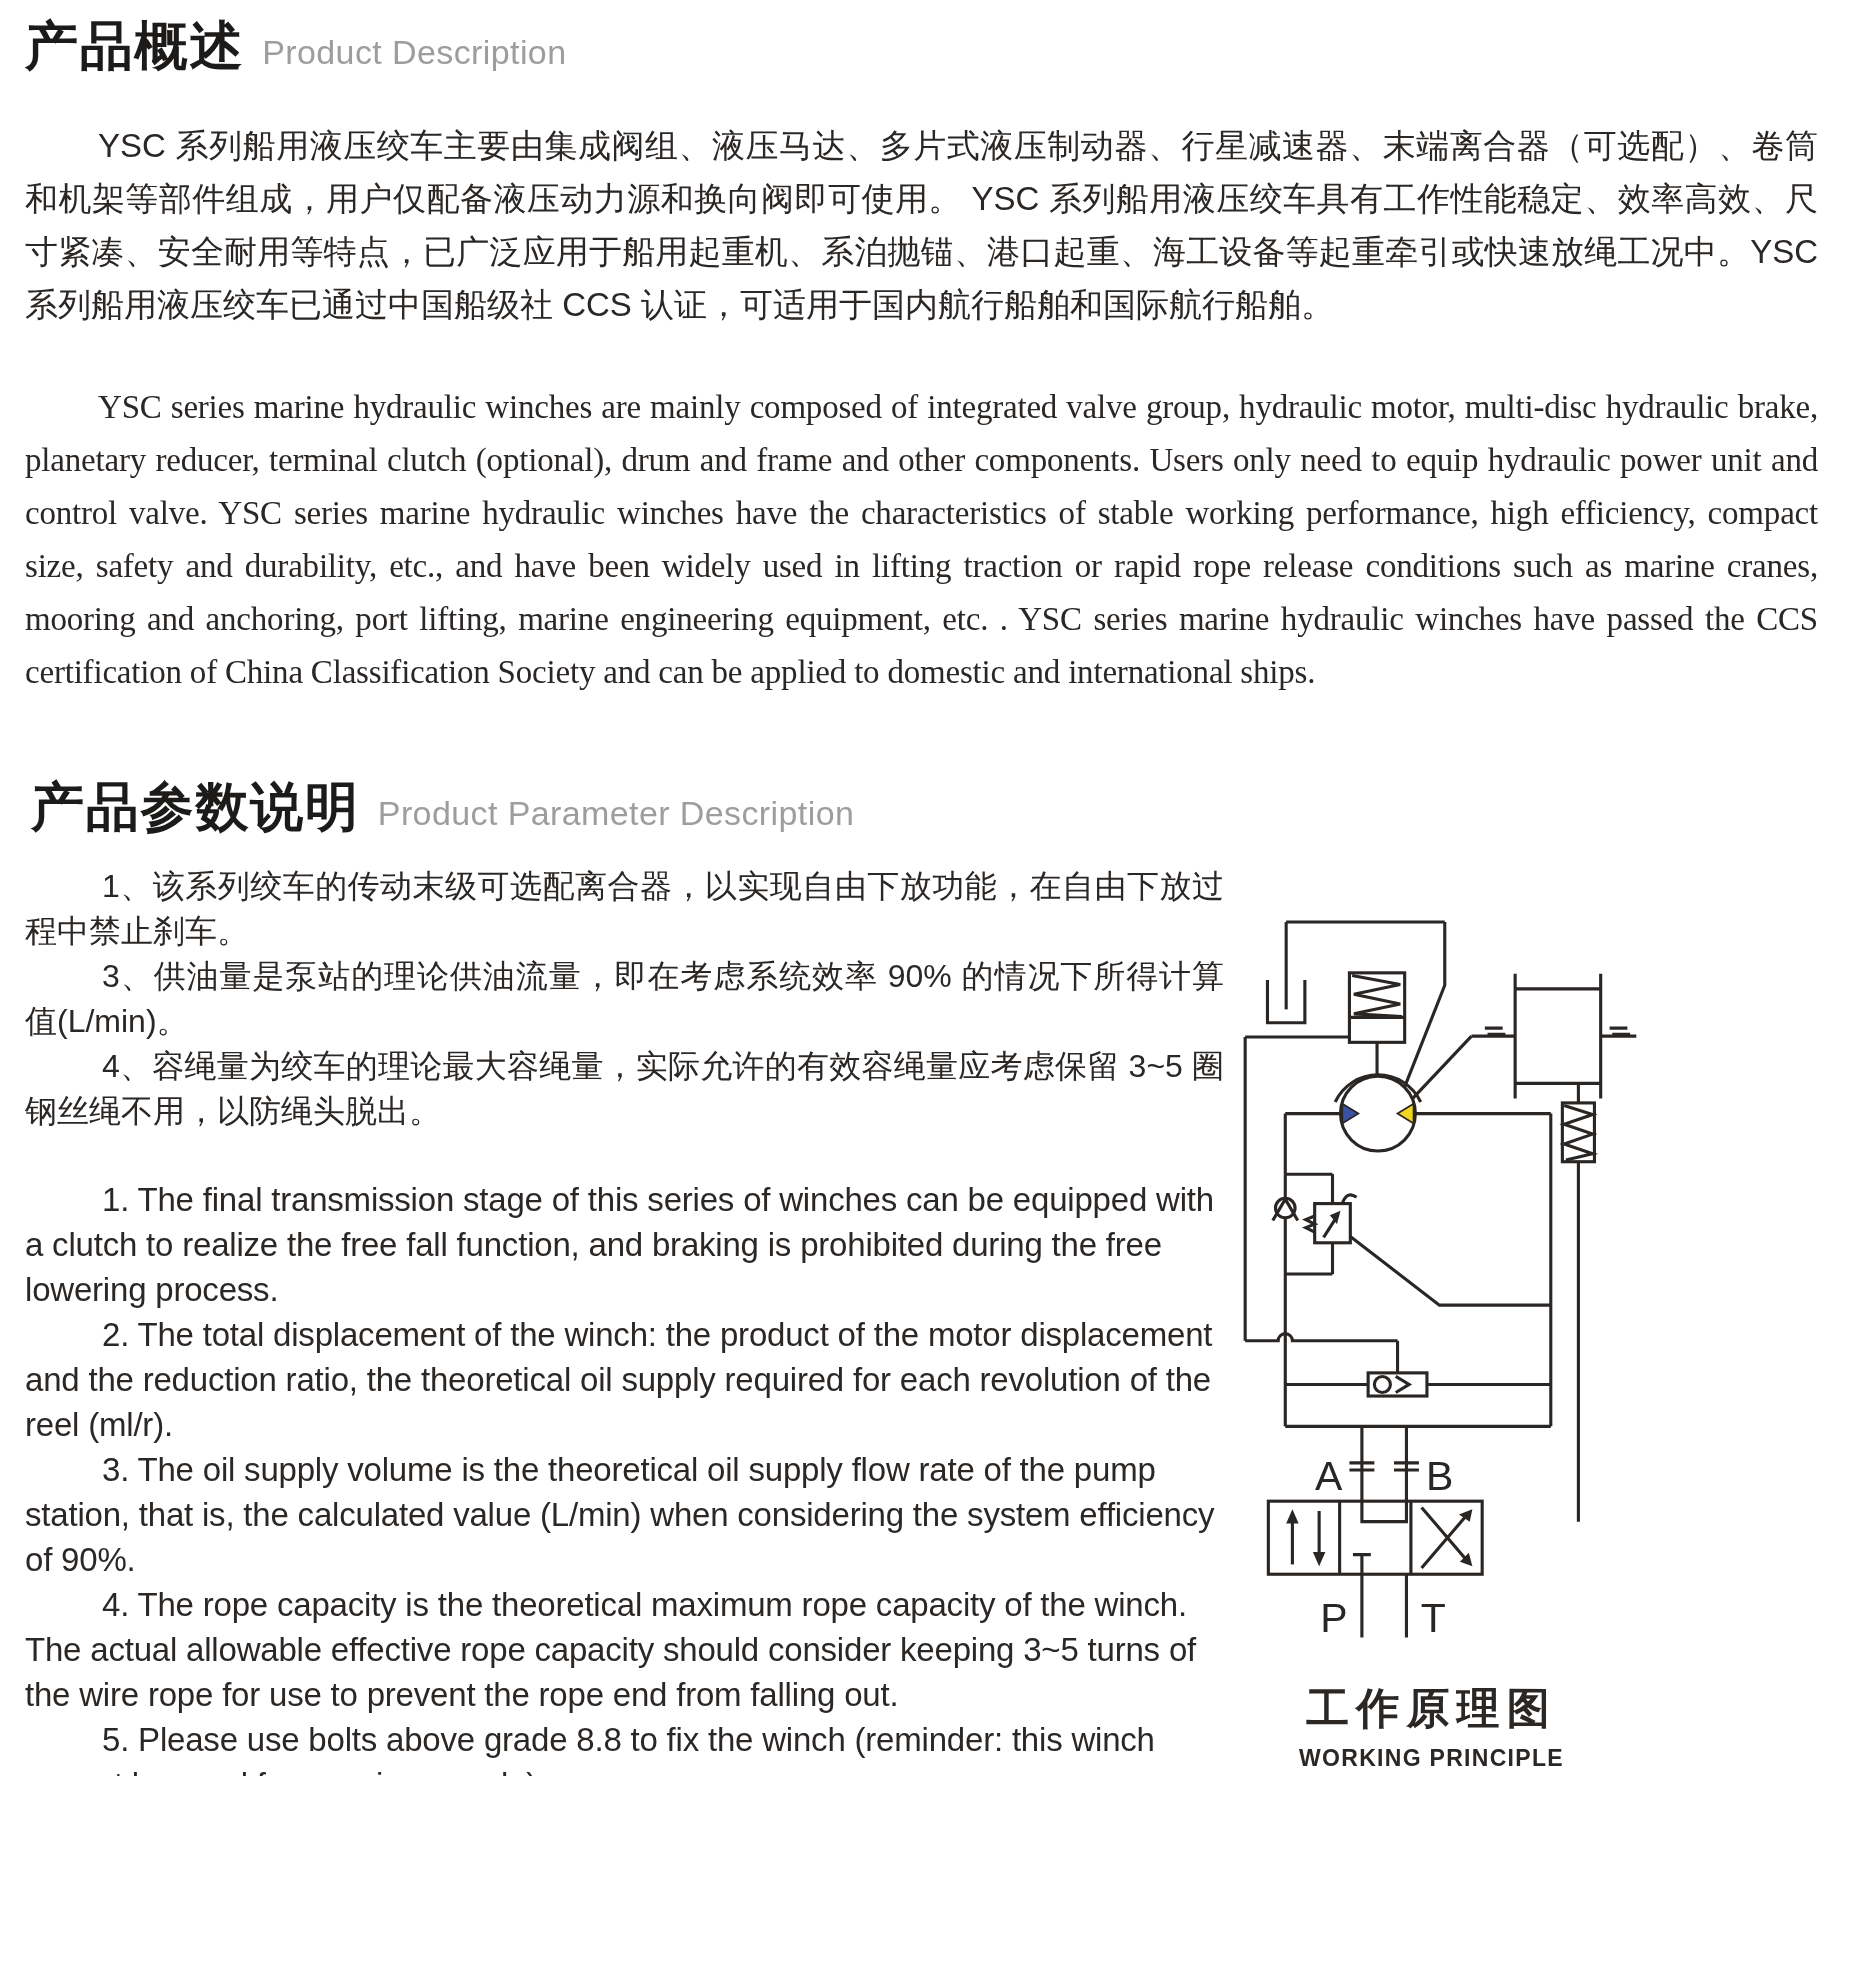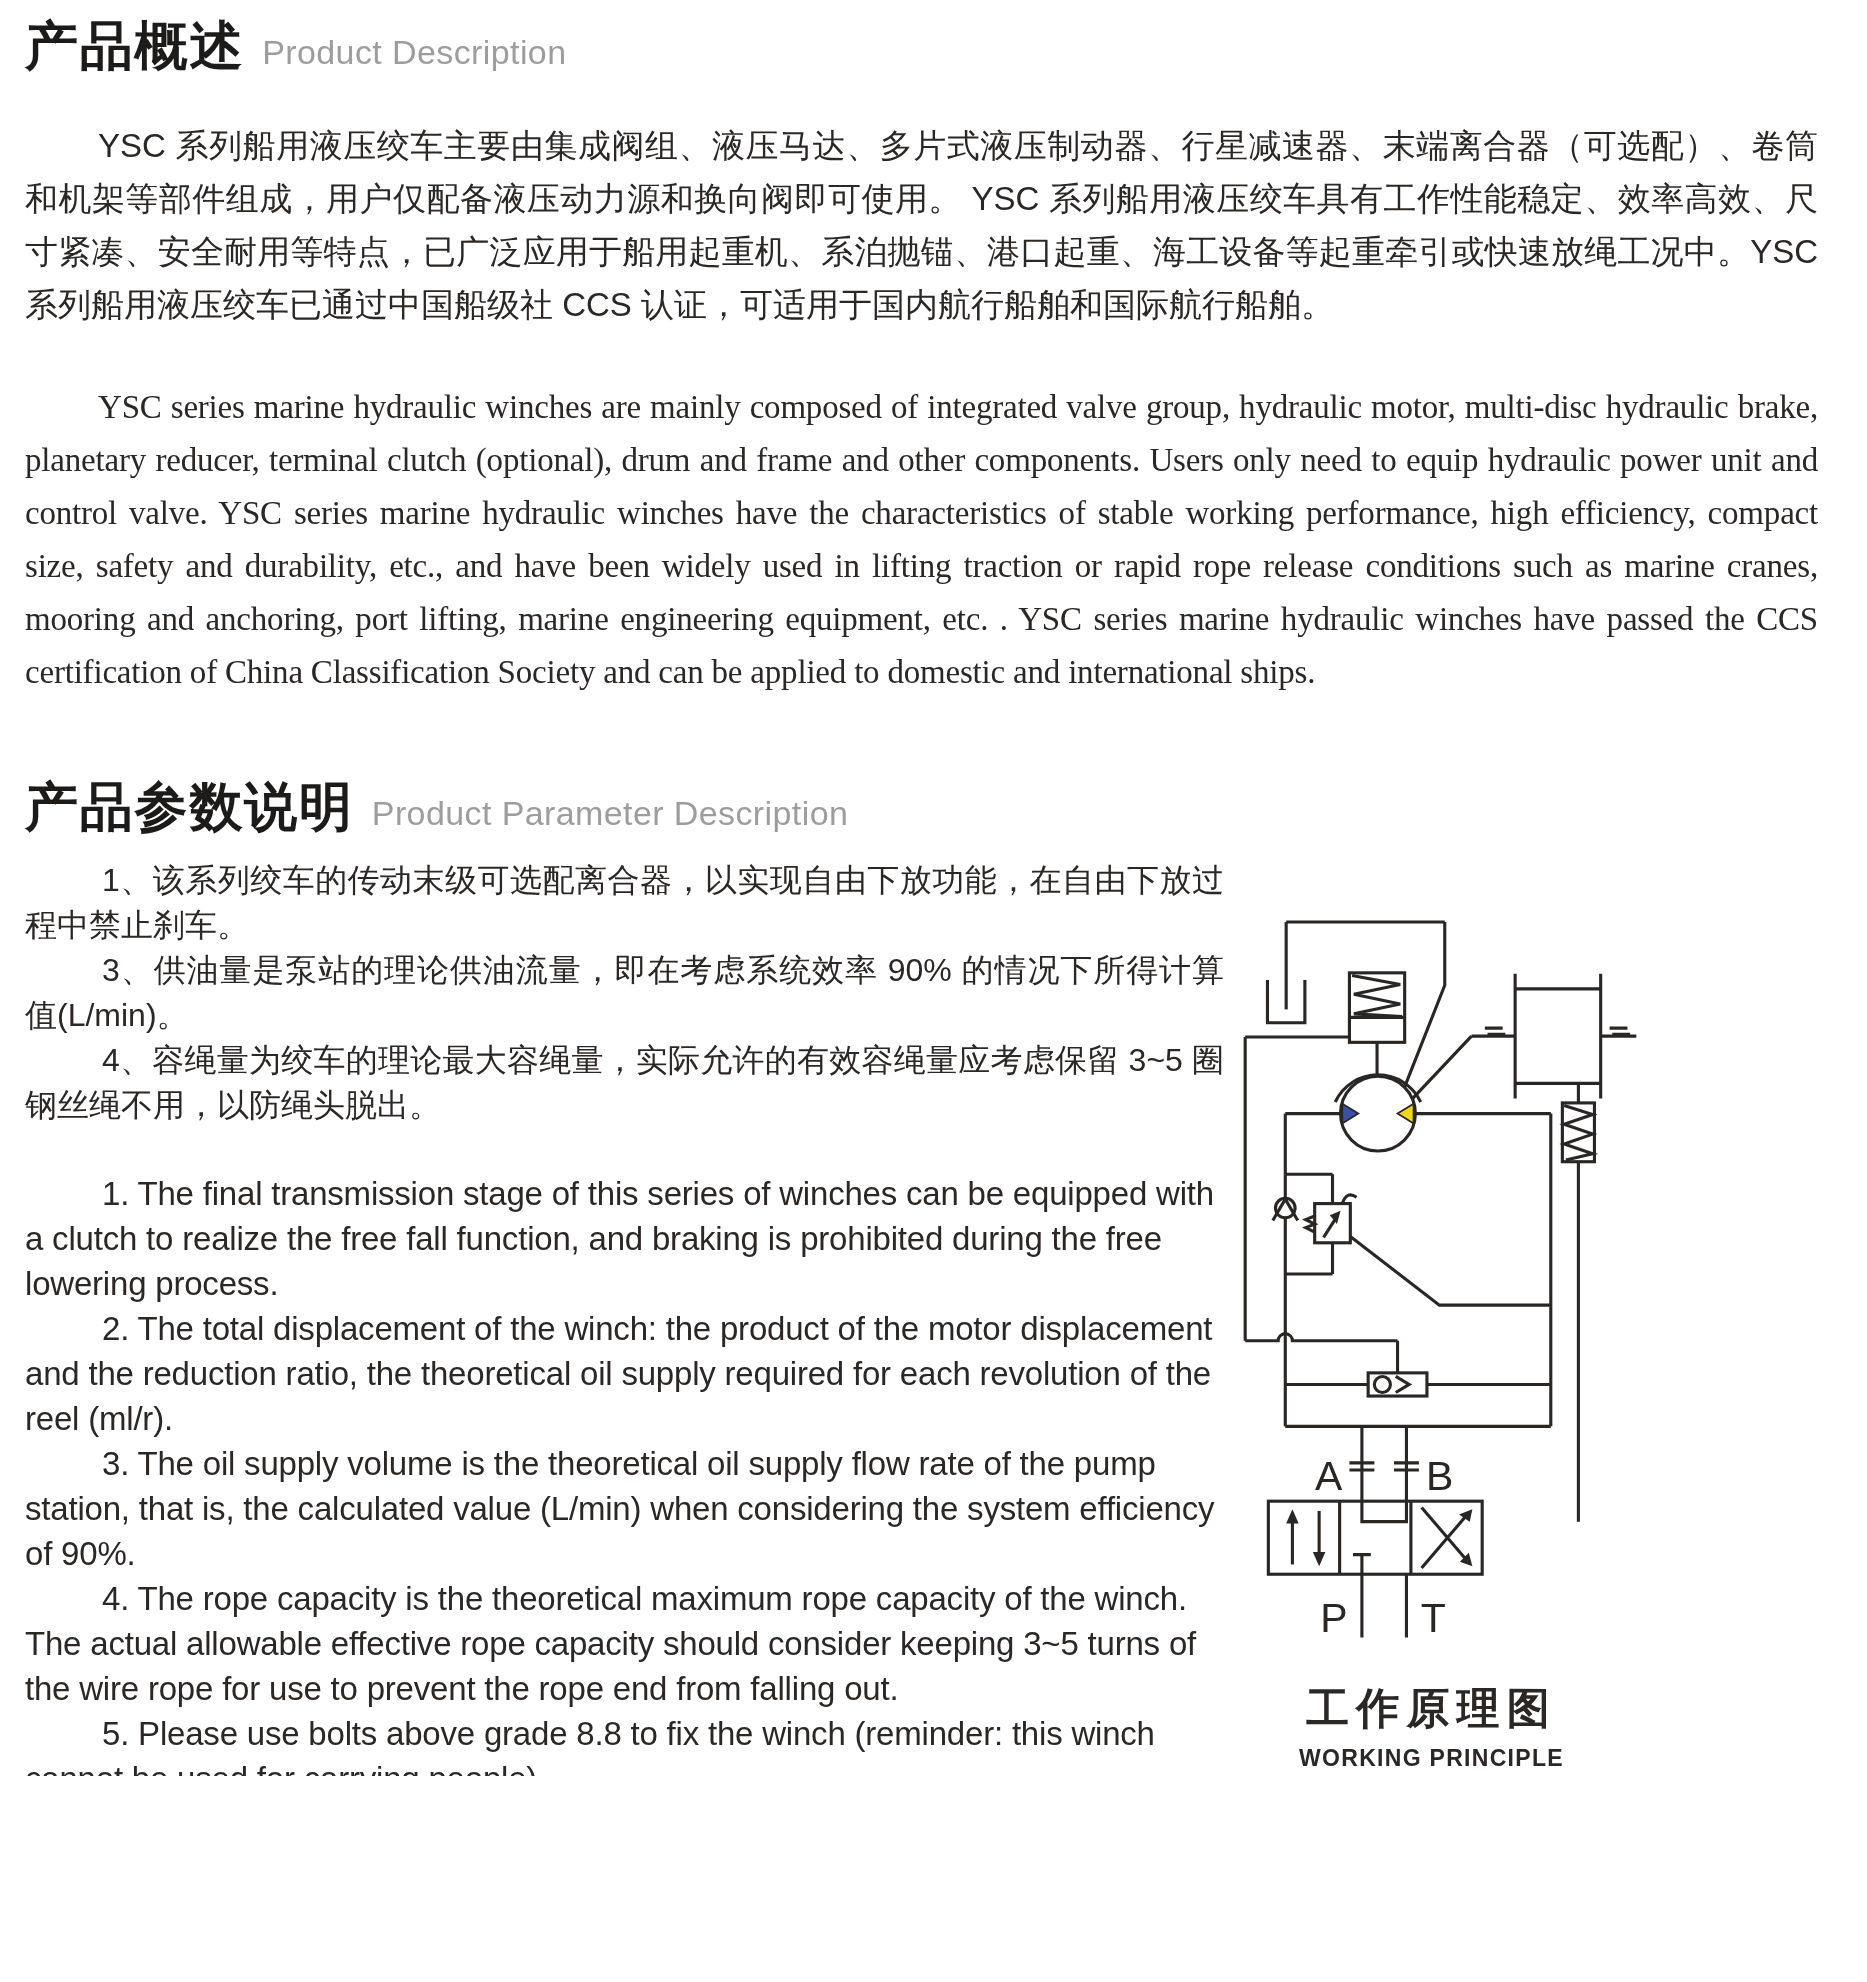--- a/index.html
+++ b/index.html
@@ -23,22 +23,22 @@
   .para-zh{
     margin:36px 0 0 0;width:1793px;
     font-size:33px;line-height:53px;text-align:justify;text-indent:73px;
     color:#2b2725;
   }
   .para-en{
     margin:50px 0 0 0;width:1793px;
     font-size:33px;line-height:53px;text-align:justify;text-indent:73px;
     letter-spacing:-0.2px;color:#2b2725;font-family:Liberation Serif, serif;
   }
-  .sec2-head{margin-top:73px;}
-  .notes-zh{margin-top:14px;width:1199px;}
+  .sec2-head{margin-top:73px;margin-left:6px;}
+  .notes-zh{margin-top:20px;width:1199px;}
   .notes-zh p{
     margin:0;font-size:32px;line-height:45px;text-align:justify;text-indent:77px;color:#2b2725;
   }
   .notes-en{margin-top:43px;width:1199px;}
   .notes-en p{
     margin:0;font-size:33px;line-height:45px;text-indent:77px;color:#2b2725;letter-spacing:-0.2px;
   }
   .diagram{
     position:absolute;left:1237px;top:898px;width:624px;height:900px;
   }

